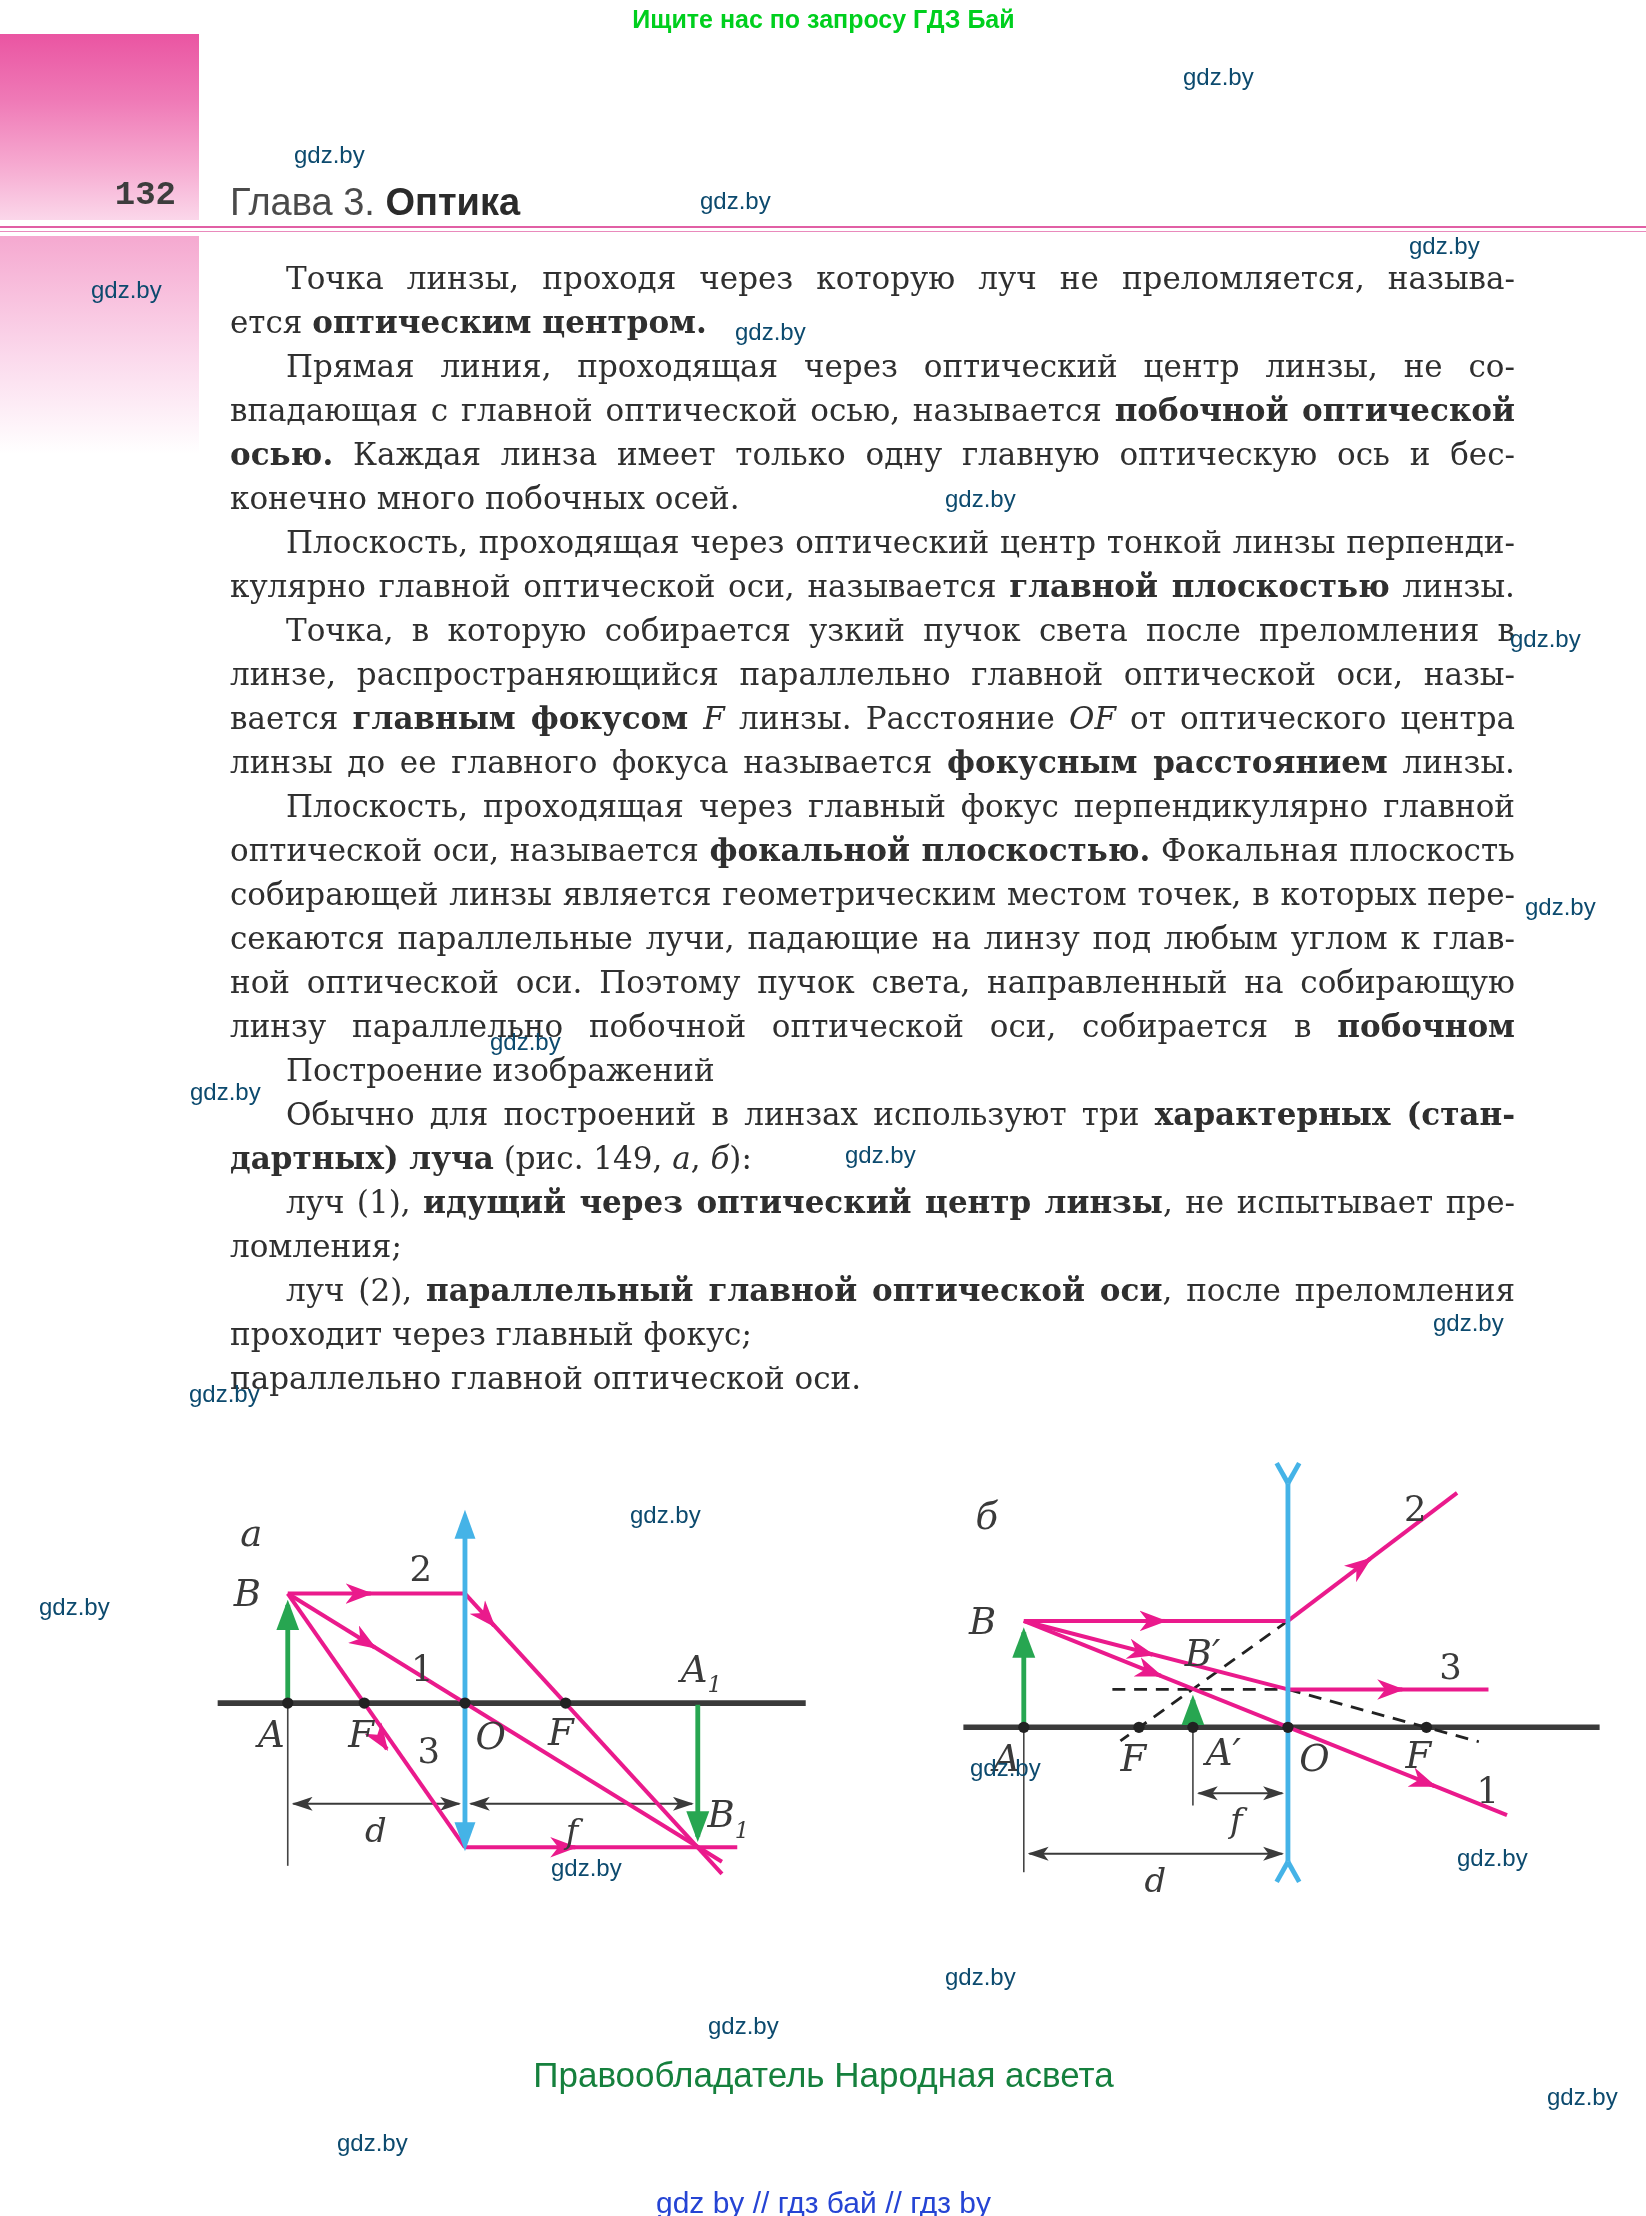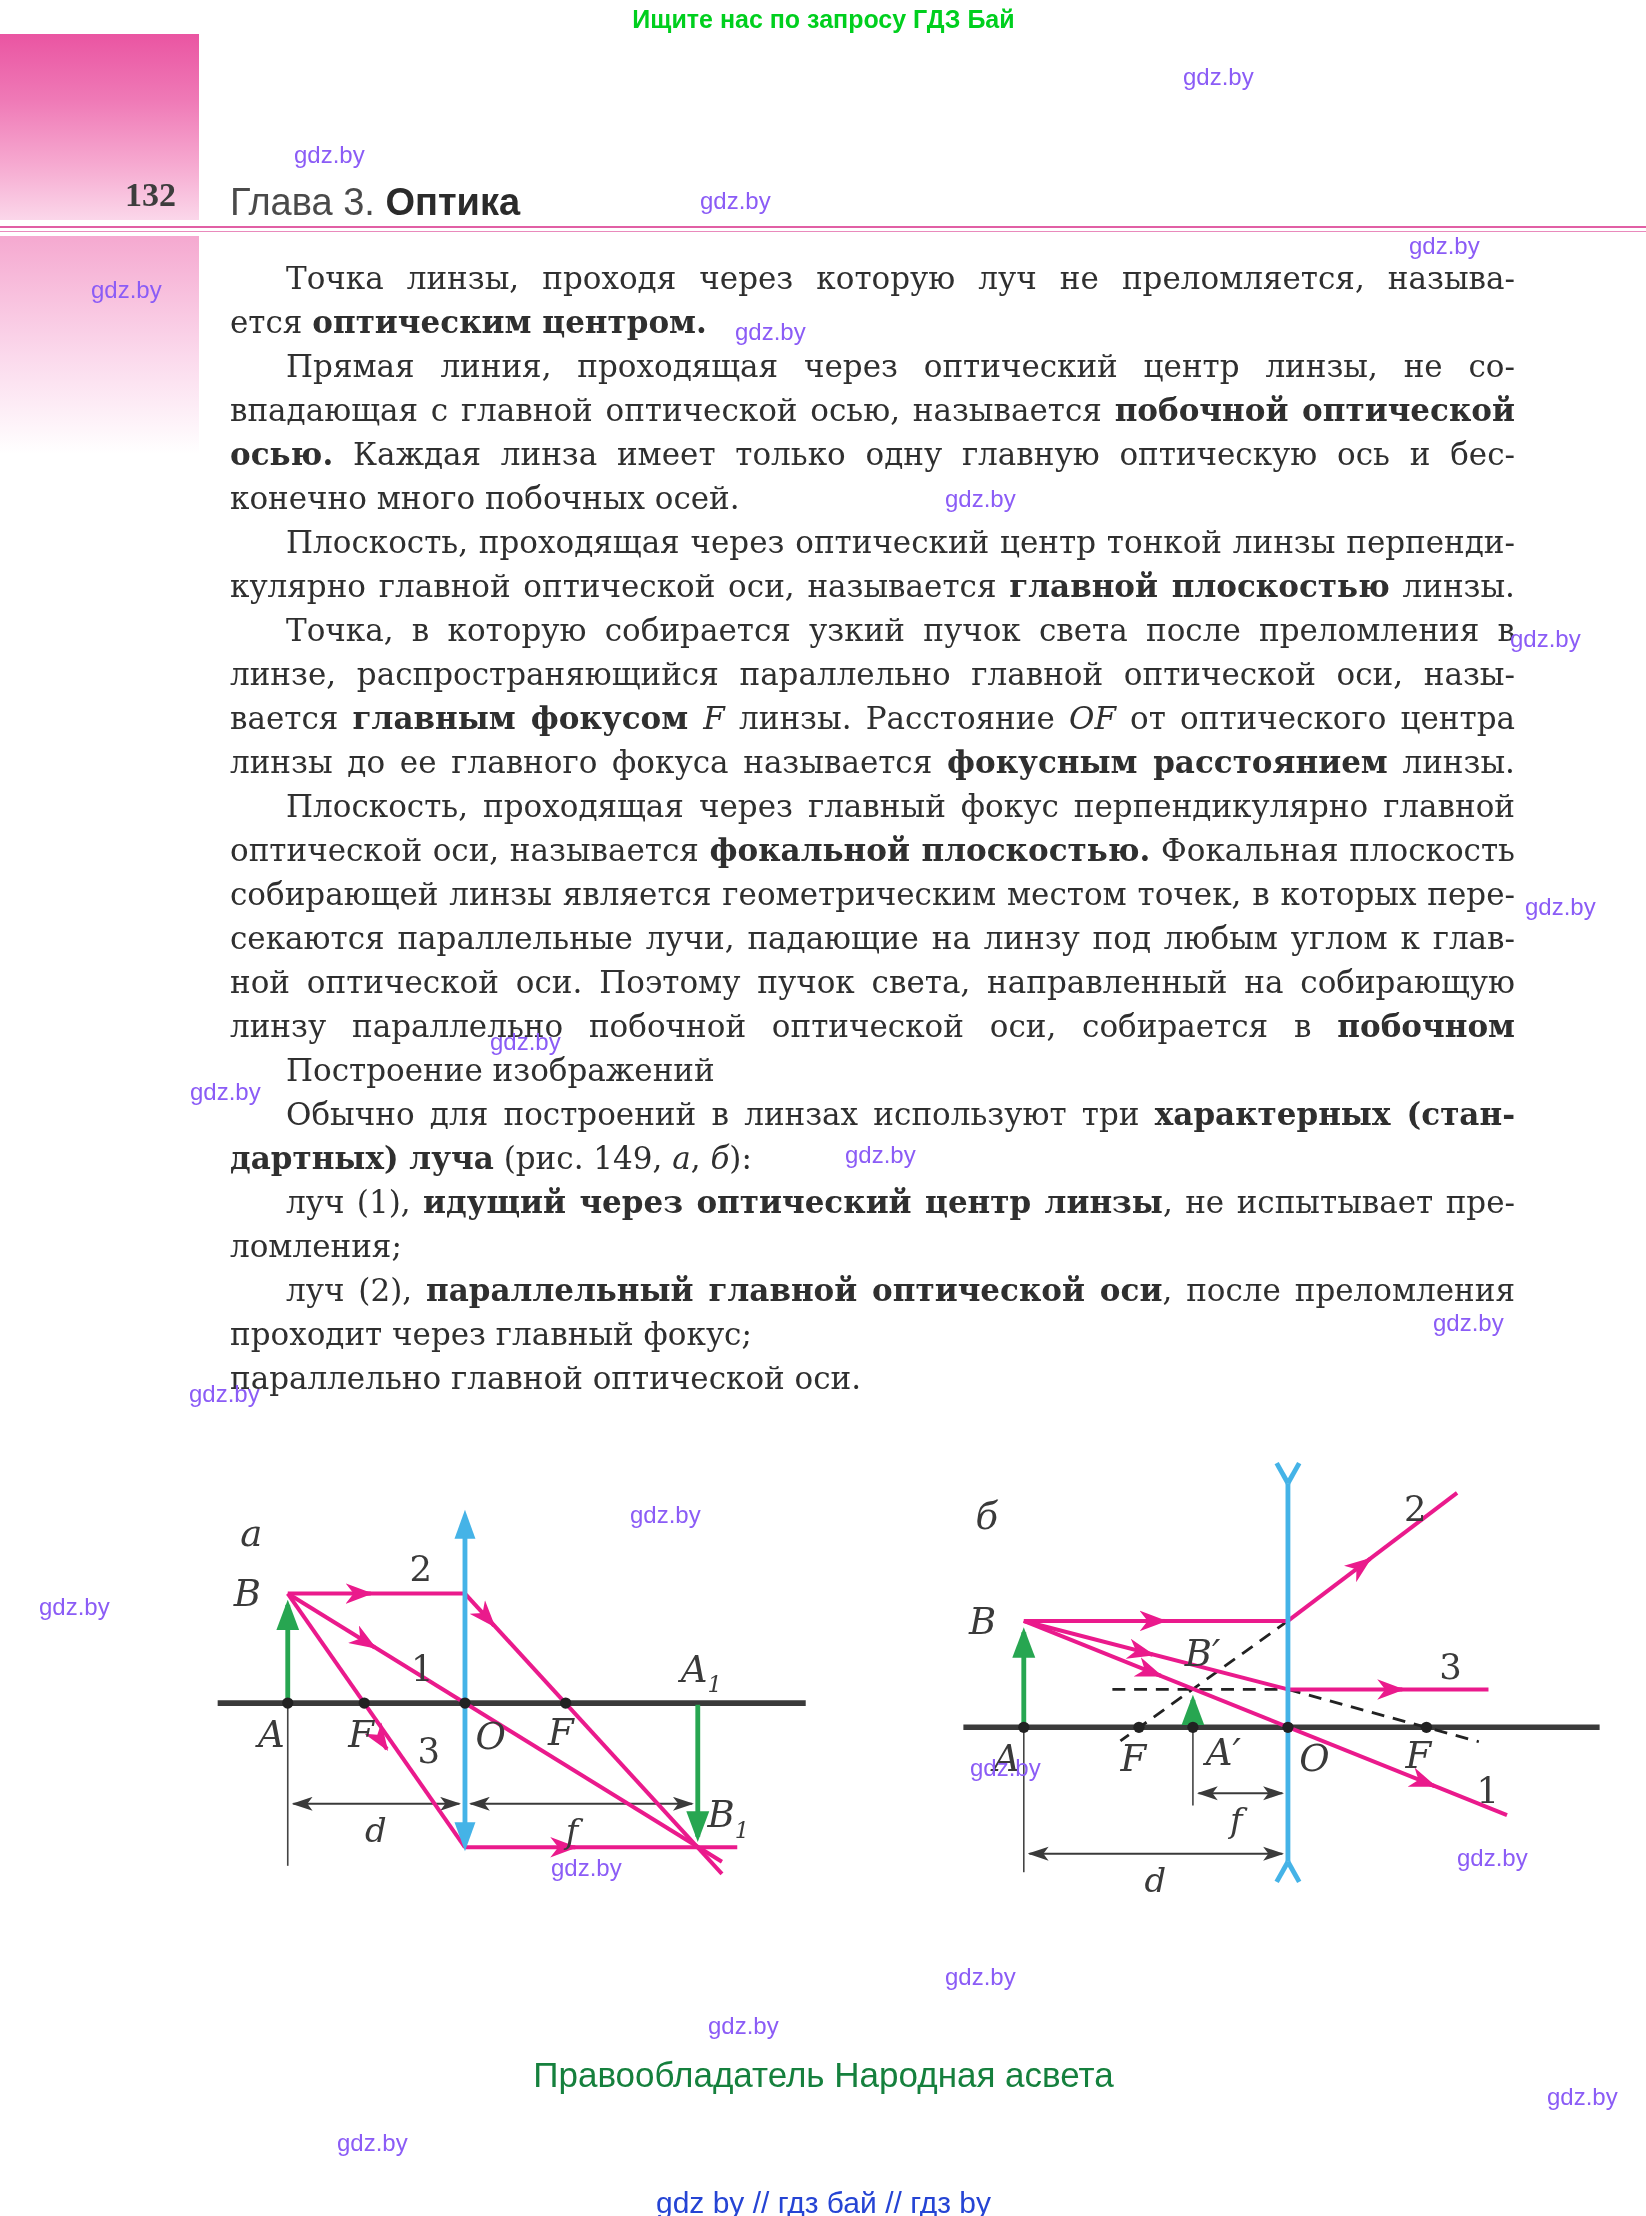--- a/index.html
+++ b/index.html
@@ -8,21 +8,21 @@
   .abs{position:absolute;}
 
   
   .banner{top:4.8px;left:0;width:100%;text-align:center;
           font-family:"Liberation Sans",sans-serif;font-size:25px;font-weight:700;}
 
   
   .pinkbox{left:0;top:34px;width:199px;height:186px;
            background:linear-gradient(180deg,#ea55a2 0%,#ef79b6 35%,#f6a9d0 70%,#fbd7ea 100%);}
   .pagenum{left:0;top:176px;width:176px;text-align:right;
-           font-family:Liberation Serif, serif;font-size:34px;font-weight:700;color:#3d3d3d;}
+           font-family:Liberation Mono, monospace;font-size:34px;font-weight:700;color:#3d3d3d;}
   .chapter{left:230px;top:181px;font-family:"Liberation Sans",sans-serif;font-size:38px;color:#4a4a4a;}
   .chapter b{color:#2b2b2b;}
   .rule{left:0;top:226px;width:100%;height:8px;
         background:linear-gradient(180deg,#e15fa5 0 2.4px,#fff 2.4px 4.8px,#e98abc 4.8px 6.4px,#fff 6.4px 8px);}
   .pinkfade{left:0;top:236px;width:199px;height:218px;
             background:linear-gradient(180deg,#f5a9d0 0%,#fbd9ec 55%,#fff 100%);}
 
   
   .body{left:230px;top:256px;width:1285px;font-size:31px;}
   .line{height:44px;line-height:44px;overflow:hidden;}
@@ -34,21 +34,21 @@
   .head{font-weight:700;}
 
   
   .caption{left:0;top:1889px;width:1647px;text-align:center;font-size:29px;color:#333;}
   .caption .line{height:44px;line-height:44px;}
   .copyright{left:0;top:2055px;width:100%;text-align:center;
              font-family:"Liberation Sans",sans-serif;font-size:35px;color:#15803d;}
   .bluelinks{left:0;top:2186px;width:100%;text-align:center;
              font-family:"Liberation Sans",sans-serif;font-size:30px;color:#2544d4;cursor:pointer;}
 
-  .wm{position:absolute;font-family:"Liberation Sans",sans-serif;font-size:24px;color:#8b5cf6;white-space:nowrap;}
+  .wm{position:absolute;font-family:"Liberation Sans",sans-serif;font-size:24px;color:#0c4a6e;white-space:nowrap;}
 
   
   .ft{font-family:"DejaVu Serif",serif;font-size:46px;font-style:italic;fill:#3a3a3a;}
   .fn{font-family:"DejaVu Serif",serif;font-size:44px;font-style:normal;fill:#3a3a3a;}
   .fd{font-family:"DejaVu Serif",serif;font-size:42px;font-style:italic;fill:#3a3a3a;}
   .fs{font-size:28px;}
 </style>
 </head>
 <body>
 

